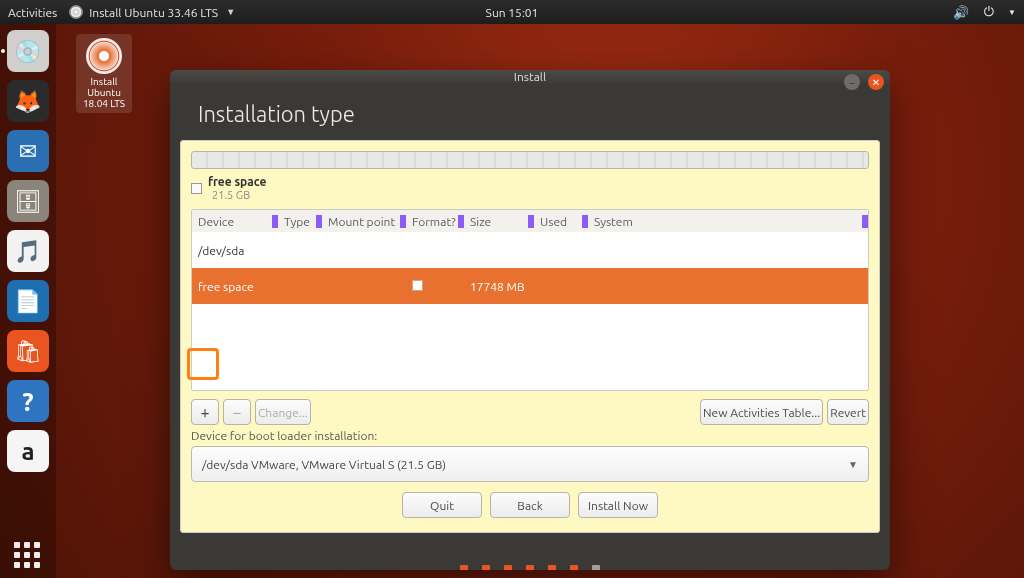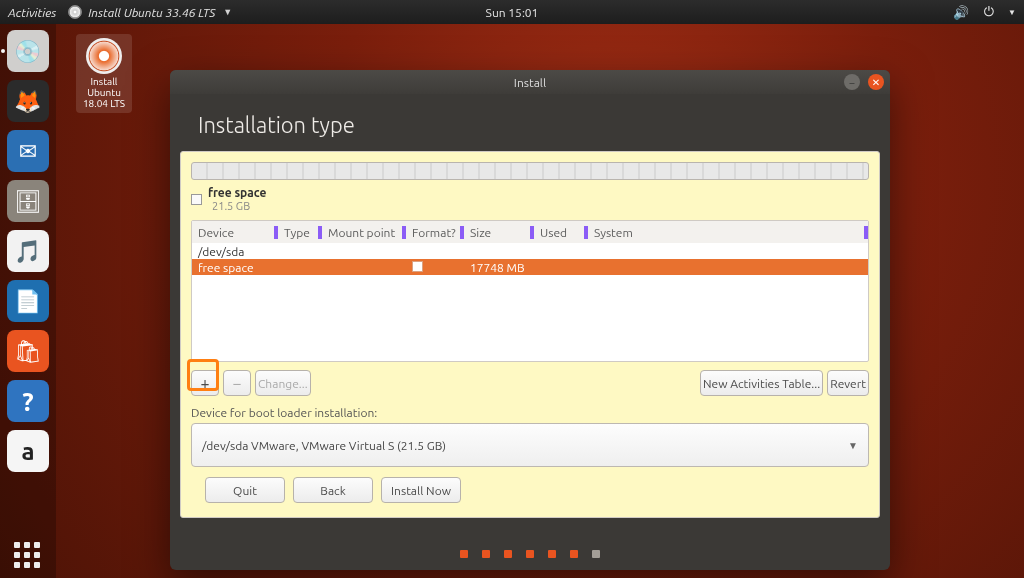--- a/index.html
+++ b/index.html
@@ -11,21 +11,21 @@
     color: #3c3c3c;
   }
 
   
   .topbar {
     position: absolute; top: 0; left: 0; right: 0; height: 24px;
     background: linear-gradient(#2c2c2c, #1d1d1d);
     color: #e6e6e6; font-size: 12px;
     display: flex; align-items: center; padding: 0 8px;
   }
-  .topbar .left { display: flex; align-items: center; gap: 12px; font-style: italic; }
+  .topbar .left { display: flex; align-items: center; gap: 12px; }
   .topbar .app { display: flex; align-items: center; gap: 6px; }
   .topbar .app .cd-icon {
     width: 14px; height: 14px; border-radius: 50%;
     background: radial-gradient(circle, #fff 15%, #ccc 20%, #eee 60%, #999 62%);
     border:1px solid #888;
   }
   .topbar .app .tri { font-size: 9px; margin-left: 2px; opacity: .9; }
   .topbar .center { position:absolute; left:0; right:0; text-align:center; pointer-events:none; }
   .topbar .right { margin-left: auto; display: flex; align-items:center; gap: 14px; font-size: 13px;}
   .topbar .tri2 { font-size: 8px; }
@@ -105,22 +105,22 @@
   .legend .sub{ color:#888; font-size:11px; margin-left: 4px;}
 
   
   .ptable{ border:1px solid #cfcac4; border-radius:2px; background:#fff; }
   .ptable .hdr,.ptable .row{
     display:grid;
     grid-template-columns: 86px 44px 84px 58px 70px 54px 1fr;
     font-size:12px; align-items:center;
   }
   .ptable .hdr{ background:#f3f1ee; color:#5c5c5c; height:22px; }
-  .ptable .hdr > div{ padding:0 6px; border-right:4px solid #8b5cf6; white-space:nowrap; overflow:hidden;}
-  .ptable .row{ height:16px; }
+  .ptable .hdr > div{ padding:0 6px; border-right:6px solid #8b5cf6; white-space:nowrap; overflow:hidden;}
+  .ptable .row{ height:36px; }
   .ptable .row > div{ padding:0 6px; white-space:nowrap; overflow:hidden;}
   .ptable .row.selected{ background:#e8712f; color:#fff; }
   .ptable .row.selected .chk{
     width:11px;height:11px; background:#fff; display:inline-block; border:1px solid #dba181;
   }
   .ptable .spacer{ height: 86px; }
 
   
   .tbar{ display:flex; align-items:center; gap:4px; margin-top:8px;}
   .btn{
@@ -131,31 +131,31 @@
   }
   .btn.sq{ width:28px; padding:0; font-size:16px;}
   .btn[disabled]{ color:#aaa; cursor:default;}
   .tbar .spacer{ flex:1; }
 
   .highlight-ring{
     position:absolute; border:3px solid #ff7f12; border-radius:4px;
     pointer-events:none;
   }
 
-  .bootlabel{ font-size:12px; color:#555; margin:10px 0 4px;}
+  .bootlabel{ font-size:12px; color:#555; margin:4px 0 4px;}
   .combo{
-    height:44px; border:1px solid #bdb8b1; border-radius:4px; background:linear-gradient(#fdfdfd,#efefef);
+    height:36px; border:1px solid #bdb8b1; border-radius:4px; background:linear-gradient(#fdfdfd,#efefef);
     display:flex; align-items:center; padding:0 10px; font-size:12px; color:#444;
     justify-content:space-between;
   }
   .combo .arrow{ font-size:10px; color:#666;}
 
   
   .nav-row{
-    display:flex; justify-content:flex-start; gap:8px; padding: 10px 14px 0;
+    display:flex; justify-content:center; gap:8px; padding: 10px 14px 0;
   }
   .nav-row .btn{ min-width:80px; }
 
   
   .dots{
     display:flex; gap:14px; justify-content:center; padding: 26px 0 12px;
   }
   .dot{ width:8px;height:8px; background:#e95420; border-radius:1px;}
   .dot.off{ background:#a39e97;}
 

